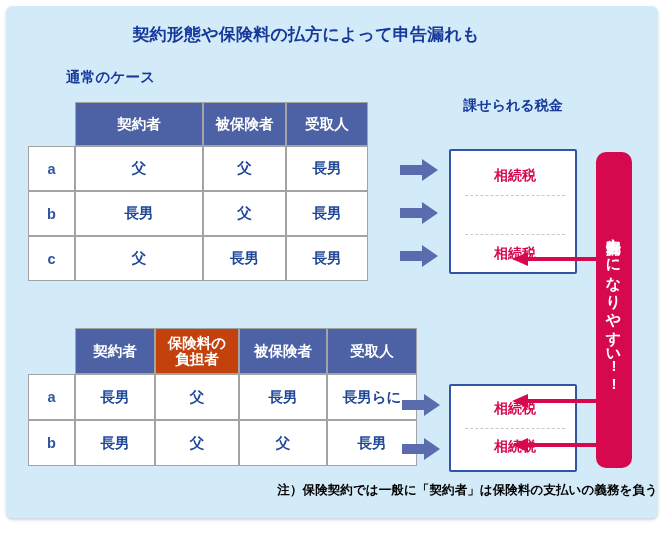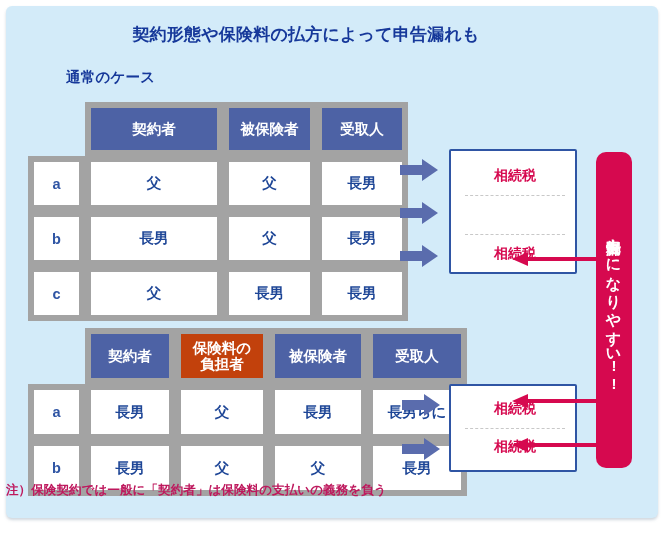--- a/index.html
+++ b/index.html
@@ -64,21 +64,21 @@
     line-height: 1.35;
   }
 
   
   .grid {
     position: absolute;
     border-collapse: separate;
     border-spacing: 0;
   }
   .grid td, .grid th {
-    border: 6px solid #a3a3a3;
+    border: 1px solid #a3a3a3;
     font-size: 14.5px;
     font-weight: bold;
     text-align: center;
     vertical-align: middle;
     padding: 0;
   }
   .rowlabel {
     background: #ffffff;
     color: #2f55a4;
     font-family: "Liberation Sans", sans-serif;
@@ -203,24 +203,24 @@
     position: absolute;
     height: 5px;
   }
 
   
   #footnote {
     position: absolute;
     left: 0;
     top: 476px;
     width: 652px;
-    text-align: left;
+    text-align: right;
     font-size: 12.5px;
     font-weight: bold;
-    color: #be185d;
+    color: #000000;
     letter-spacing: 0.1px;
   }
 </style>
 </head>
 <body>
 
 <div id="panel">
 
   <div id="main-title">契約形態や保険料の払方によって申告漏れも</div>
 
@@ -259,20 +259,21 @@
     <polygon points="0,6 22,6 22,0 38,11 22,22 22,16 0,16" fill="#5a6cad"></polygon>
   </svg>
   <svg class="blue-arrow" style="left:394px; top:196px;" viewBox="0 0 38 22">
     <polygon points="0,6 22,6 22,0 38,11 22,22 22,16 0,16" fill="#5a6cad"></polygon>
   </svg>
   <svg class="blue-arrow" style="left:394px; top:239px;" viewBox="0 0 38 22">
     <polygon points="0,6 22,6 22,0 38,11 22,22 22,16 0,16" fill="#5a6cad"></polygon>
   </svg>
 
   <div id="tax-heading">
+      <div>課せられる税金</div>
     </div>
 
   <div class="tax-box" id="tax-box-top">
     <div class="tax-item i0">相続税</div>
     <div class="tax-sep s0"></div>
     <div class="tax-sep s1"></div>
     <div class="tax-item i2">相続税</div>
   </div>
 
 

